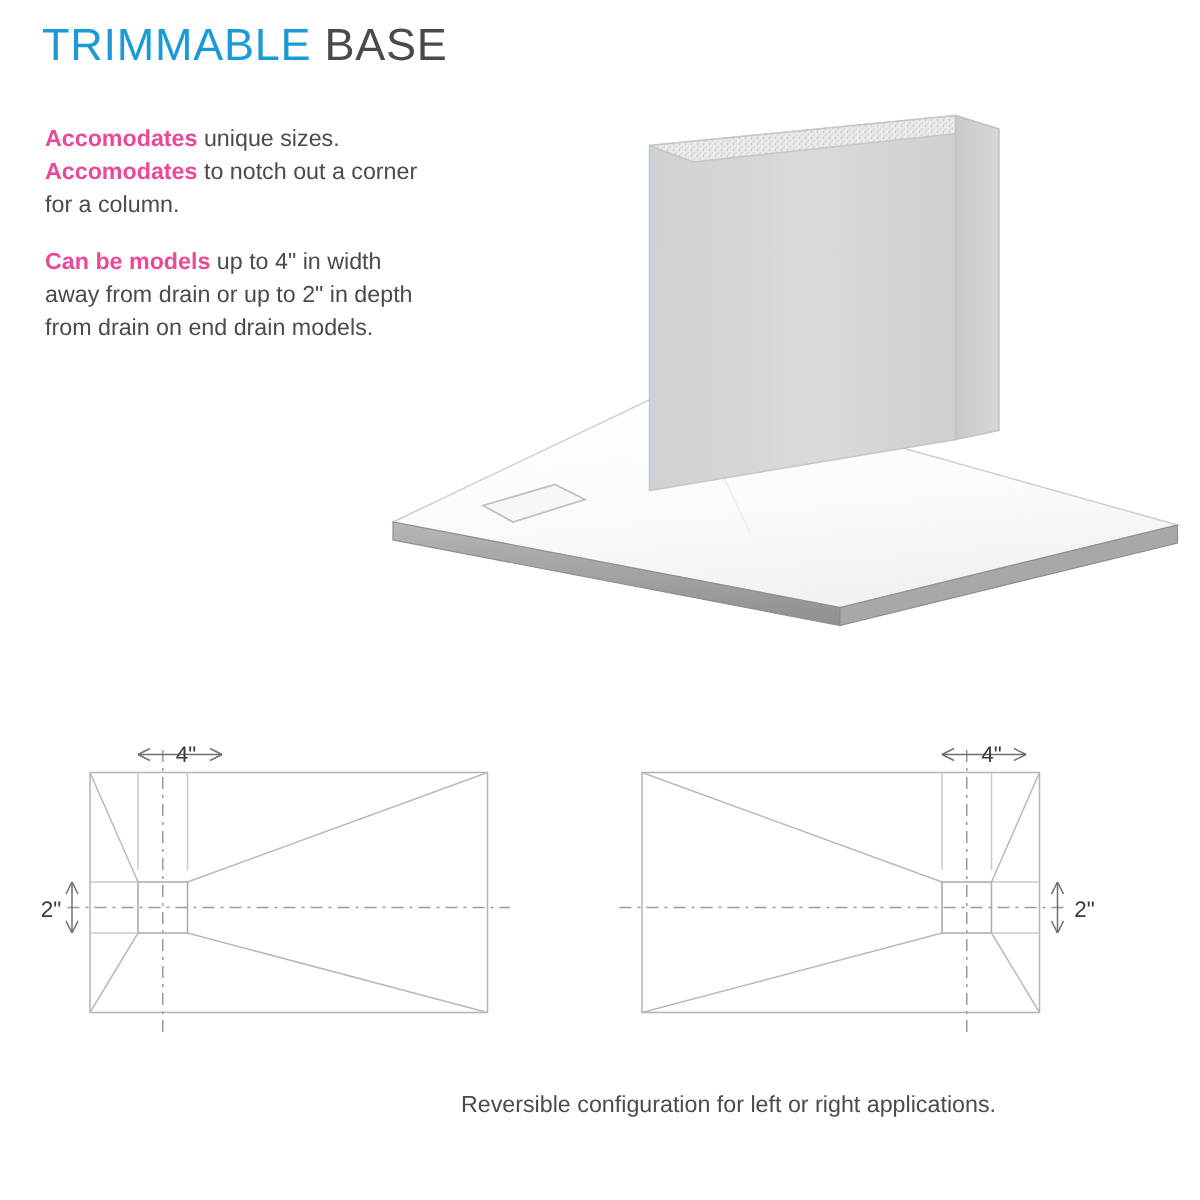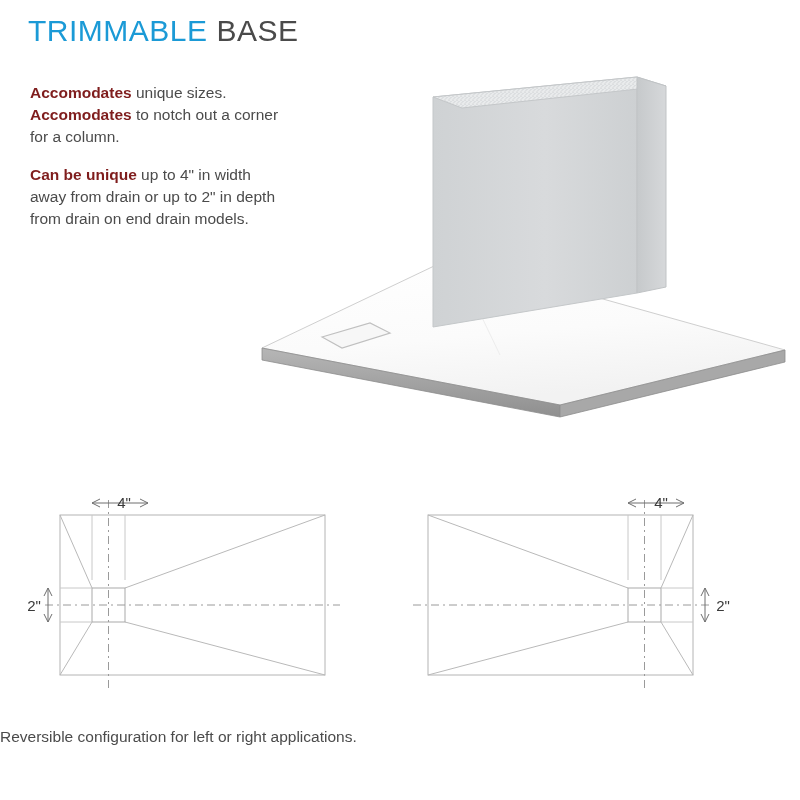--- a/index.html
+++ b/index.html
@@ -44,21 +44,21 @@
     position: absolute;
     left: 30px;
     top: 82px;
     width: 250px;
     font-size: 15.5px;
     line-height: 1.42;
     color: #4b4b4b;
   }
   .copy p { margin: 0 0 16px 0; }
   .copy .lead {
-    color: #7f1d1d;
+    color: #ec4899;
     font-weight: bold;
   }
 
   
   .illustration {
     position: absolute;
     left: 200px;
     top: 55px;
     width: 600px;
     height: 380px;
@@ -70,21 +70,21 @@
     left: 0;
     top: 470px;
     width: 800px;
     height: 260px;
   }
   .caption {
     position: absolute;
     left: 0;
     top: 728px;
     width: 664px;
-    text-align: left;
+    text-align: right;
     font-size: 15.5px;
     color: #4b4b4b;
   }
 
   svg { display: block; }
   .dim-label {
     font-family: "Liberation Sans", sans-serif;
     font-size: 15px;
     fill: #3a3a3a;
   }
@@ -93,21 +93,21 @@
 <body>
 
 <div id="page">
 
   <div class="title">
     <span class="accent">TRIMMABLE</span><span>&nbsp;</span><span class="dark">BASE</span>
   </div>
 
   <div class="copy">
     <p><span class="lead">Accomodates</span><span> unique sizes.</span><br><span class="lead">Accomodates</span><span> to notch out a corner for a column.</span></p>
-    <p><span class="lead">Can be unique</span><span> up to 4" in width away from drain or up to 2" in depth from drain on end drain models.</span></p>
+    <p><span class="lead">Can be models</span><span> up to 4" in width away from drain or up to 2" in depth from drain on end drain models.</span></p>
   </div>
 
   <div class="illustration">
     <svg width="600" height="380" viewBox="0 0 600 380">
       <defs>
         <linearGradient id="baseTop" x1="0" y1="0" x2="0.3" y2="1">
           <stop offset="0%" stop-color="#ffffff"></stop>
           <stop offset="60%" stop-color="#fbfbfb"></stop>
           <stop offset="100%" stop-color="#f2f2f2"></stop>
         </linearGradient>

